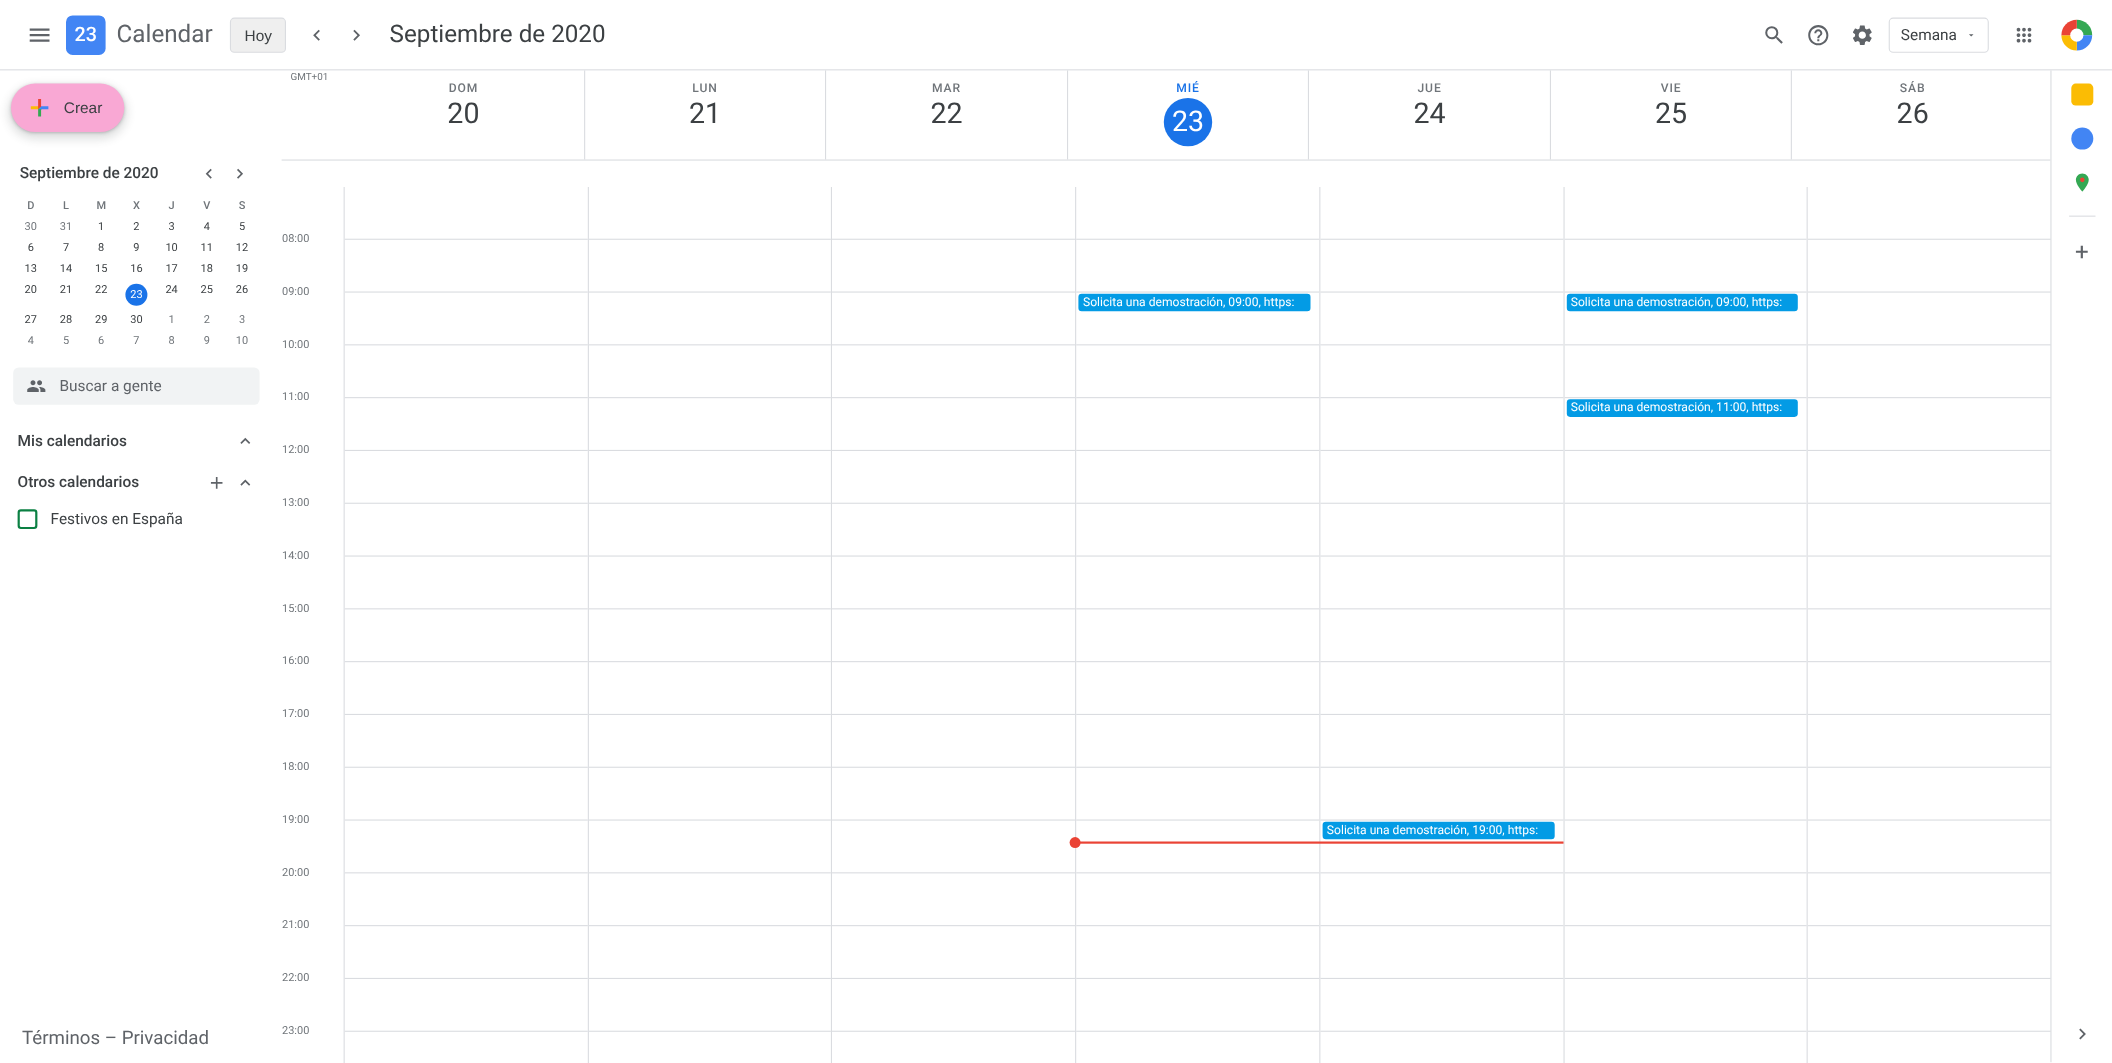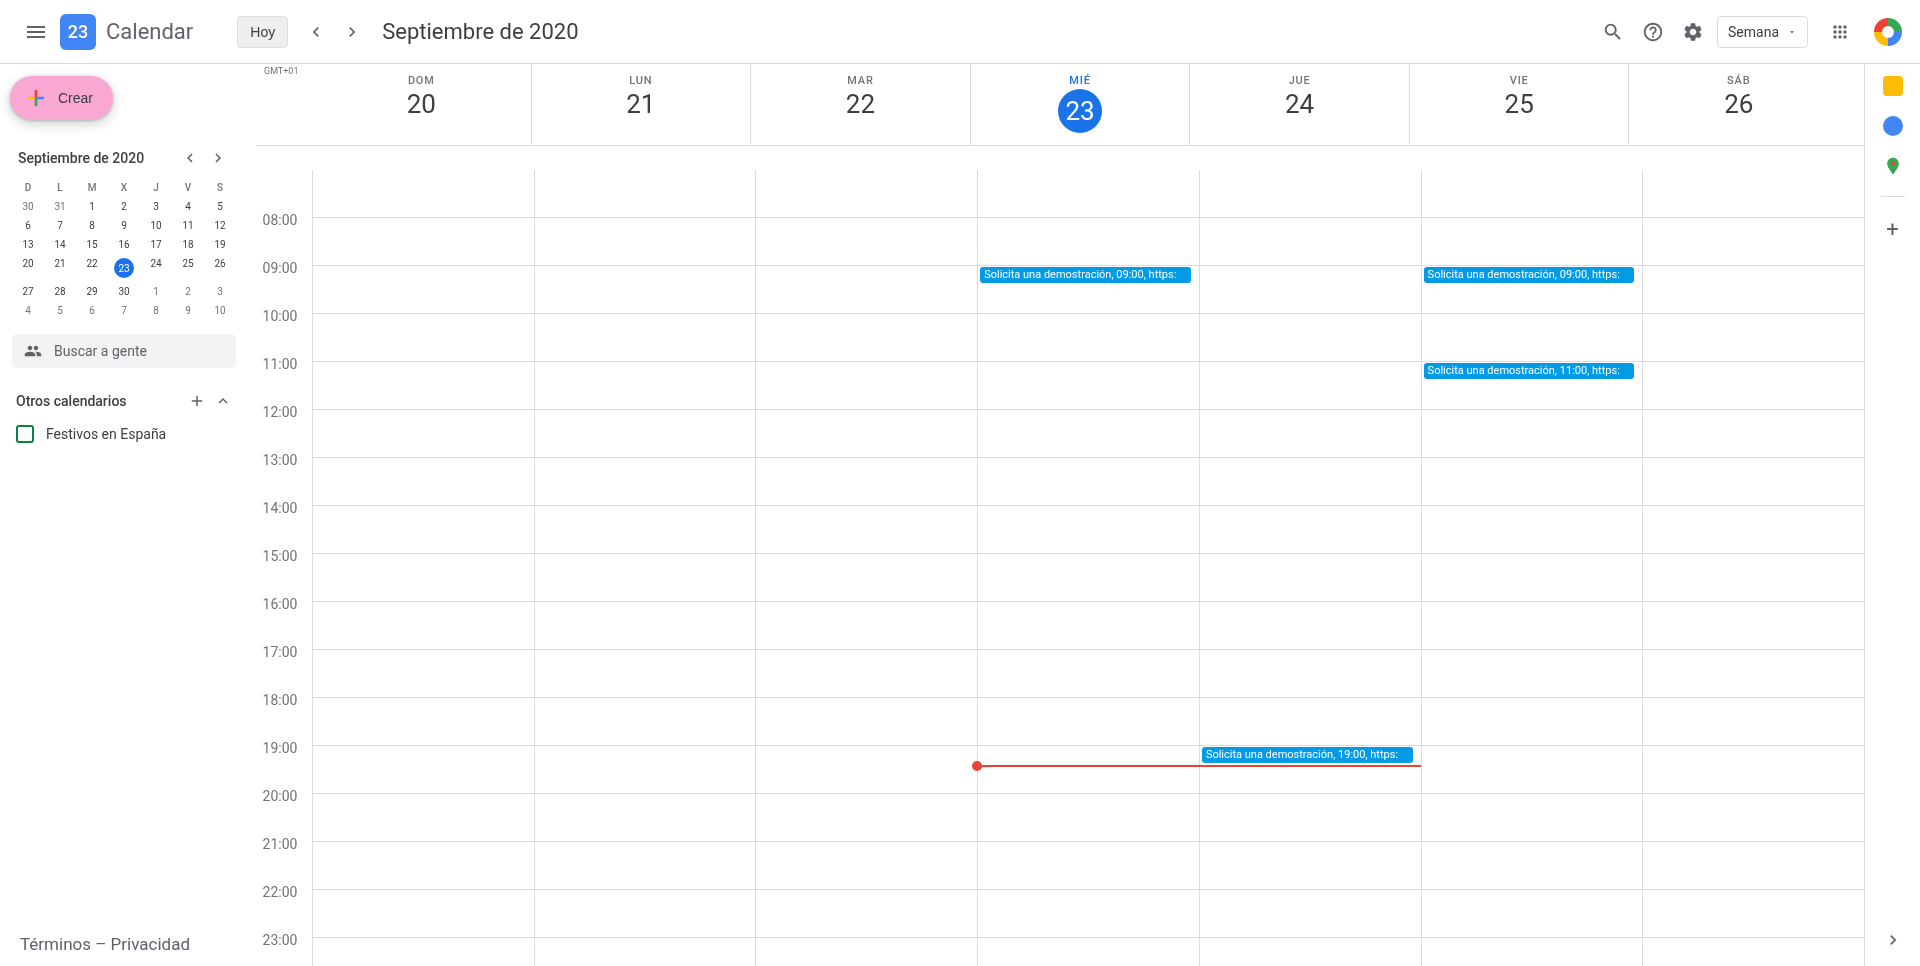--- a/index.html
+++ b/index.html
@@ -1,20 +1,20 @@
 <!DOCTYPE html>
 <html><head>
 <meta charset="utf-8">
 <style>
 * { box-sizing: border-box; margin: 0; padding: 0; }
 body { font-family: 'Google Sans', Roboto, Arial, sans-serif; color: #3c4043; font-size: 14px; overflow: hidden; }
 .header { height: 64px; display: flex; align-items: center; padding: 0 16px; border-bottom: 1px solid #dadce0; }
 .menu-btn { width: 40px; height: 40px; display: flex; align-items: center; justify-content: center; border-radius: 50%; cursor: pointer; color: #5f6368; }
 .logo { width: 36px; height: 36px; background: #4285f4; border-radius: 6px; color: #fff; display: flex; align-items: center; justify-content: center; font-size: 18px; font-weight: 500; margin-left: 4px; }
-.app-name { font-size: 22px; color: #5f6368; margin-left: 10px; margin-right: 44px; }
+.app-name { font-size: 22px; color: #5f6368; margin-left: 10px; margin-right: 16px; }
 .today-btn { border: 1px solid #dadce0; border-radius: 4px; padding: 7px 12px; font-size: 14px; color: #3c4043; cursor: pointer; font-weight: 500; }
 .nav-arrow { width: 32px; height: 32px; display: flex; align-items: center; justify-content: center; border-radius: 50%; cursor: pointer; color: #5f6368; margin: 0 2px; }
 .header-title { font-size: 22px; color: #3c4043; margin-left: 12px; }
 .header-spacer { flex: 1; }
 .header-icon { width: 40px; height: 40px; display: flex; align-items: center; justify-content: center; border-radius: 50%; cursor: pointer; color: #5f6368; }
 .view-select { border: 1px solid #dadce0; border-radius: 4px; padding: 7px 10px; font-size: 14px; color: #3c4043; cursor: pointer; display: flex; align-items: center; gap: 8px; margin: 0 12px 0 4px; }
 .apps-btn { width: 40px; height: 40px; display: flex; align-items: center; justify-content: center; cursor: pointer; color: #5f6368; }
 .avatar { width: 32px; height: 32px; border-radius: 50%; margin-left: 12px; cursor: pointer; }
 
 .body { display: flex; height: calc(100vh - 64px); }
@@ -52,21 +52,21 @@
 .day-num { font-size: 26px; color: #3c4043; margin-top: 2px; display: inline-block; }
 .day-num.today { background: #1a73e8; color: #fff; border-radius: 50%; width: 44px; height: 44px; line-height: 44px; }
 .tz-label { position: absolute; left: 8px; top: 2px; font-size: 9px; color: #70757a; }
 
 .grid-wrapper { flex: 1; overflow-y: auto; position: relative; }
 .grid-wrapper::-webkit-scrollbar { width: 16px; }
 .grid-wrapper::-webkit-scrollbar-track { background: #fff; }
 .grid-wrapper::-webkit-scrollbar-thumb { background: #dadce0; border: 4px solid #fff; border-radius: 8px; }
 .grid { display: flex; position: relative; }
 .time-col { width: 56px; flex-shrink: 0; }
-.time-label { height: 48px; text-align: center; padding-right: 8px; font-size: 14px; color: #70757a; position: relative; top: -6px; }
+.time-label { height: 48px; text-align: left; padding-right: 8px; font-size: 10px; color: #70757a; position: relative; top: -6px; }
 .days-grid { flex: 1; display: flex; position: relative; padding-right: 0; }
 .day-col { flex: 1; border-left: 1px solid #dadce0; position: relative; }
 .hour-cell { height: 48px; border-bottom: 1px solid #dadce0; }
 .event { position: absolute; left: 2px; right: 8px; background: #039be5; color: #fff; font-size: 11px; padding: 1px 4px; border-radius: 3px; white-space: nowrap; overflow: hidden; cursor: pointer; height: 16px; line-height: 14px; }
 .now-line { position: absolute; left: 0; right: 0; height: 2px; background: #ea4335; z-index: 5; }
 .now-dot { position: absolute; width: 10px; height: 10px; background: #ea4335; border-radius: 50%; left: -5px; top: -4px; }
 
 .right-panel { width: 56px; border-left: 1px solid #dadce0; display: flex; flex-direction: column; align-items: center; padding-top: 12px; gap: 20px; flex-shrink: 0; }
 .panel-icon { width: 20px; height: 20px; cursor: pointer; border-radius: 4px; }
 .panel-icon.keep { background: #fbbc04; }
@@ -234,20 +234,28 @@
         </div>
     </div>
 
     <div class="search-people">
       <svg width="18" height="18" viewBox="0 0 24 24">
           <path fill="#5f6368" d="M16 11c1.66 0 3-1.34 3-3s-1.34-3-3-3-3 1.34-3 3 1.34 3 3 3zm-8 0c1.66 0 3-1.34 3-3S9.66 5 8 5 5 6.34 5 8s1.34 3 3 3zm0 2c-2.33 0-7 1.17-7 3.5V19h14v-2.5c0-2.33-4.67-3.5-7-3.5zm8 0c-.29 0-.62.02-.97.05 1.16.84 1.97 1.97 1.97 3.45V19h6v-2.5c0-2.33-4.67-3.5-7-3.5z"></path>
         </svg>
       <span>Buscar a gente</span>
     </div>
 
+    <div class="section-header">
+      <span>Mis calendarios</span>
+      <div class="section-actions">
+          <svg width="18" height="18" viewBox="0 0 24 24">
+            <path fill="#5f6368" d="M12 8l-6 6 1.41 1.41L12 10.83l4.59 4.58L18 14z"></path>
+          </svg>
+        </div>
+    </div>
 
     <div class="section-header">
       <span>Otros calendarios</span>
       <div class="section-actions">
         <svg width="18" height="18" viewBox="0 0 24 24">
             <path fill="#5f6368" d="M19 13h-6v6h-2v-6H5v-2h6V5h2v6h6v2z"></path>
           </svg>
         <svg width="18" height="18" viewBox="0 0 24 24">
             <path fill="#5f6368" d="M12 8l-6 6 1.41 1.41L12 10.83l4.59 4.58L18 14z"></path>
           </svg>

